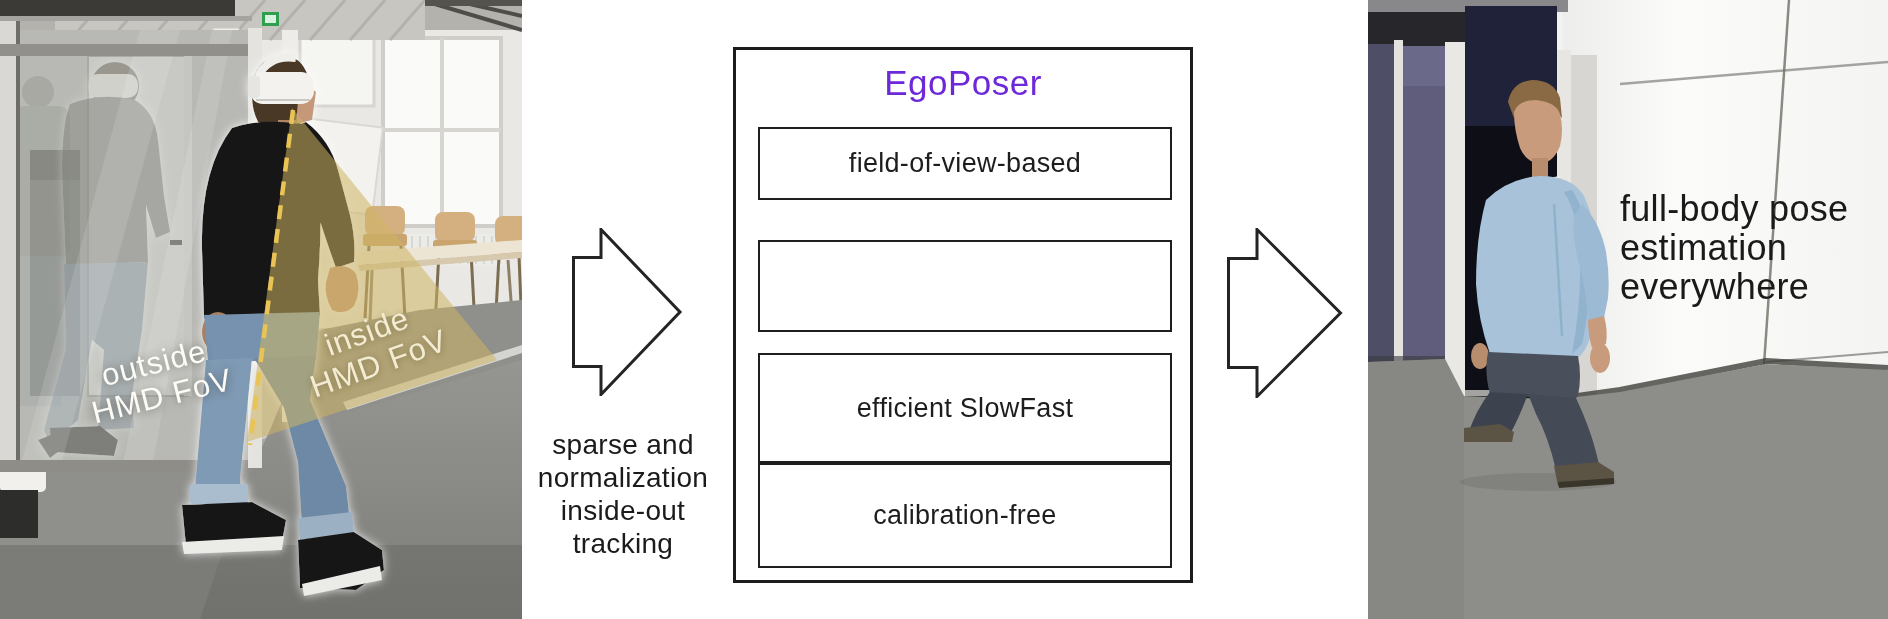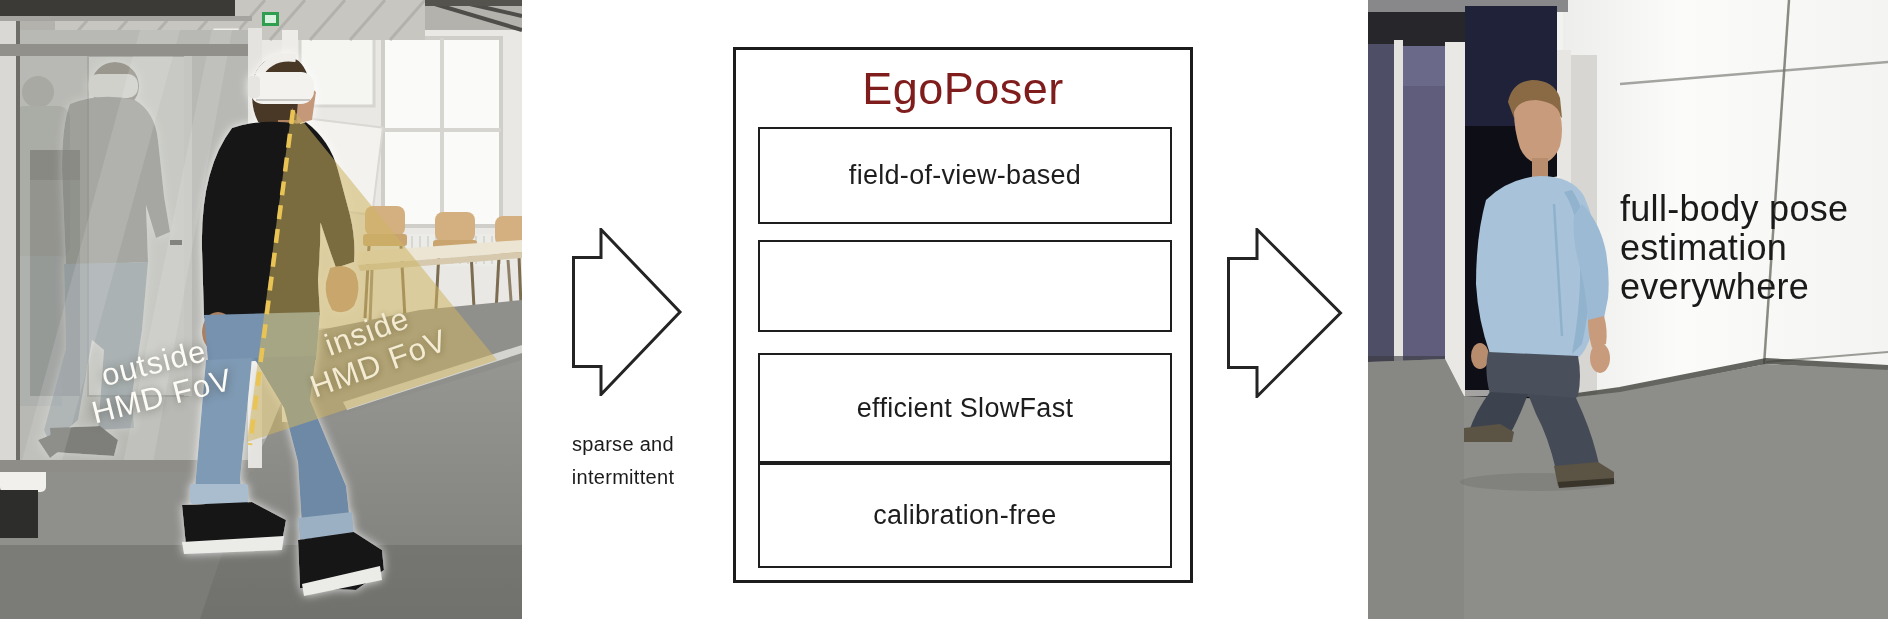--- a/index.html
+++ b/index.html
@@ -8,36 +8,36 @@
     font-family:"Liberation Sans",sans-serif;color:#1c1c1c;
   }
   .abs{position:absolute;}
   
   .pipeline{
     left:733px;top:47px;width:460px;height:536px;box-sizing:border-box;
     border:3px solid #1c1c1c;background:#ffffff;
   }
   .pipeline-title{
     position:absolute;left:0;top:13px;width:100%;text-align:center;
-    font-size:45px;font-weight:500;letter-spacing:.5px;color:#7f1d1d;
+    font-size:35px;font-weight:500;letter-spacing:.5px;color:#6d28d9;
   }
   .module{
     position:absolute;left:22px;width:414px;box-sizing:border-box;
     border:2px solid #1e1e1e;background:#ffffff;
     display:flex;flex-direction:column;align-items:center;justify-content:center;
     font-size:27px;line-height:33px;letter-spacing:.3px;color:#1d1d1d;text-align:center;
   }
-  .m1{top:77px;height:97px}
+  .m1{top:77px;height:73px}
   .m2{top:190px;height:92px}
   .m3{top:303px;height:110px}
   .m4{top:413px;height:105px}
   
   .caption-input{
     left:513px;top:428px;width:220px;text-align:center;
-    font-size:20px;line-height:33px;letter-spacing:.3px;color:#1b1b1b;
+    font-size:28px;line-height:33px;letter-spacing:.3px;color:#1b1b1b;
   }
   .caption-output{
     left:1620px;top:189px;width:280px;text-align:left;
     font-size:36px;line-height:39px;letter-spacing:.3px;color:#1a1a1a;
   }
   
   .fov-label{position:absolute;text-align:center;font-size:31px;line-height:34px;letter-spacing:1px;font-weight:400;}
   .fov-outside{left:70px;top:346px;width:176px;transform:rotate(-14deg);color:#fcfbf6;text-shadow:0 1px 8px rgba(40,40,30,.5);}
   .fov-inside{left:292px;top:314px;width:162px;transform:rotate(-20deg);color:#f3ebd2;text-shadow:0 1px 6px rgba(70,60,20,.4);}
   .photo{left:0;top:0;}
@@ -231,21 +231,23 @@
   <div class="fov-label fov-inside">
     <div>inside</div>
     <div>HMD FoV</div>
   </div>
 
   <svg class="abs" style="left:572px;top:228px" width="111" height="168" viewBox="0 0 111 168">
     <polygon points="1.5,29.5 29,29.5 29,1.5 108,84 29,166.5 29,138.5 1.5,138.5" fill="#ffffff" stroke="#242424" stroke-width="3"></polygon>
   </svg>
   <div class="abs caption-input">
     <div>sparse and</div>
-    <div>intermittent</div>
+    <div>normalization</div>
+    <div>inside-out</div>
+    <div>tracking</div>
   </div>
 
   <div class="abs pipeline">
     <div class="pipeline-title">EgoPoser</div>
     <div class="module m1">
       <div>field-of-view-based</div>
     </div>
     <div class="module m2">
     </div>
     <div class="module m3">

